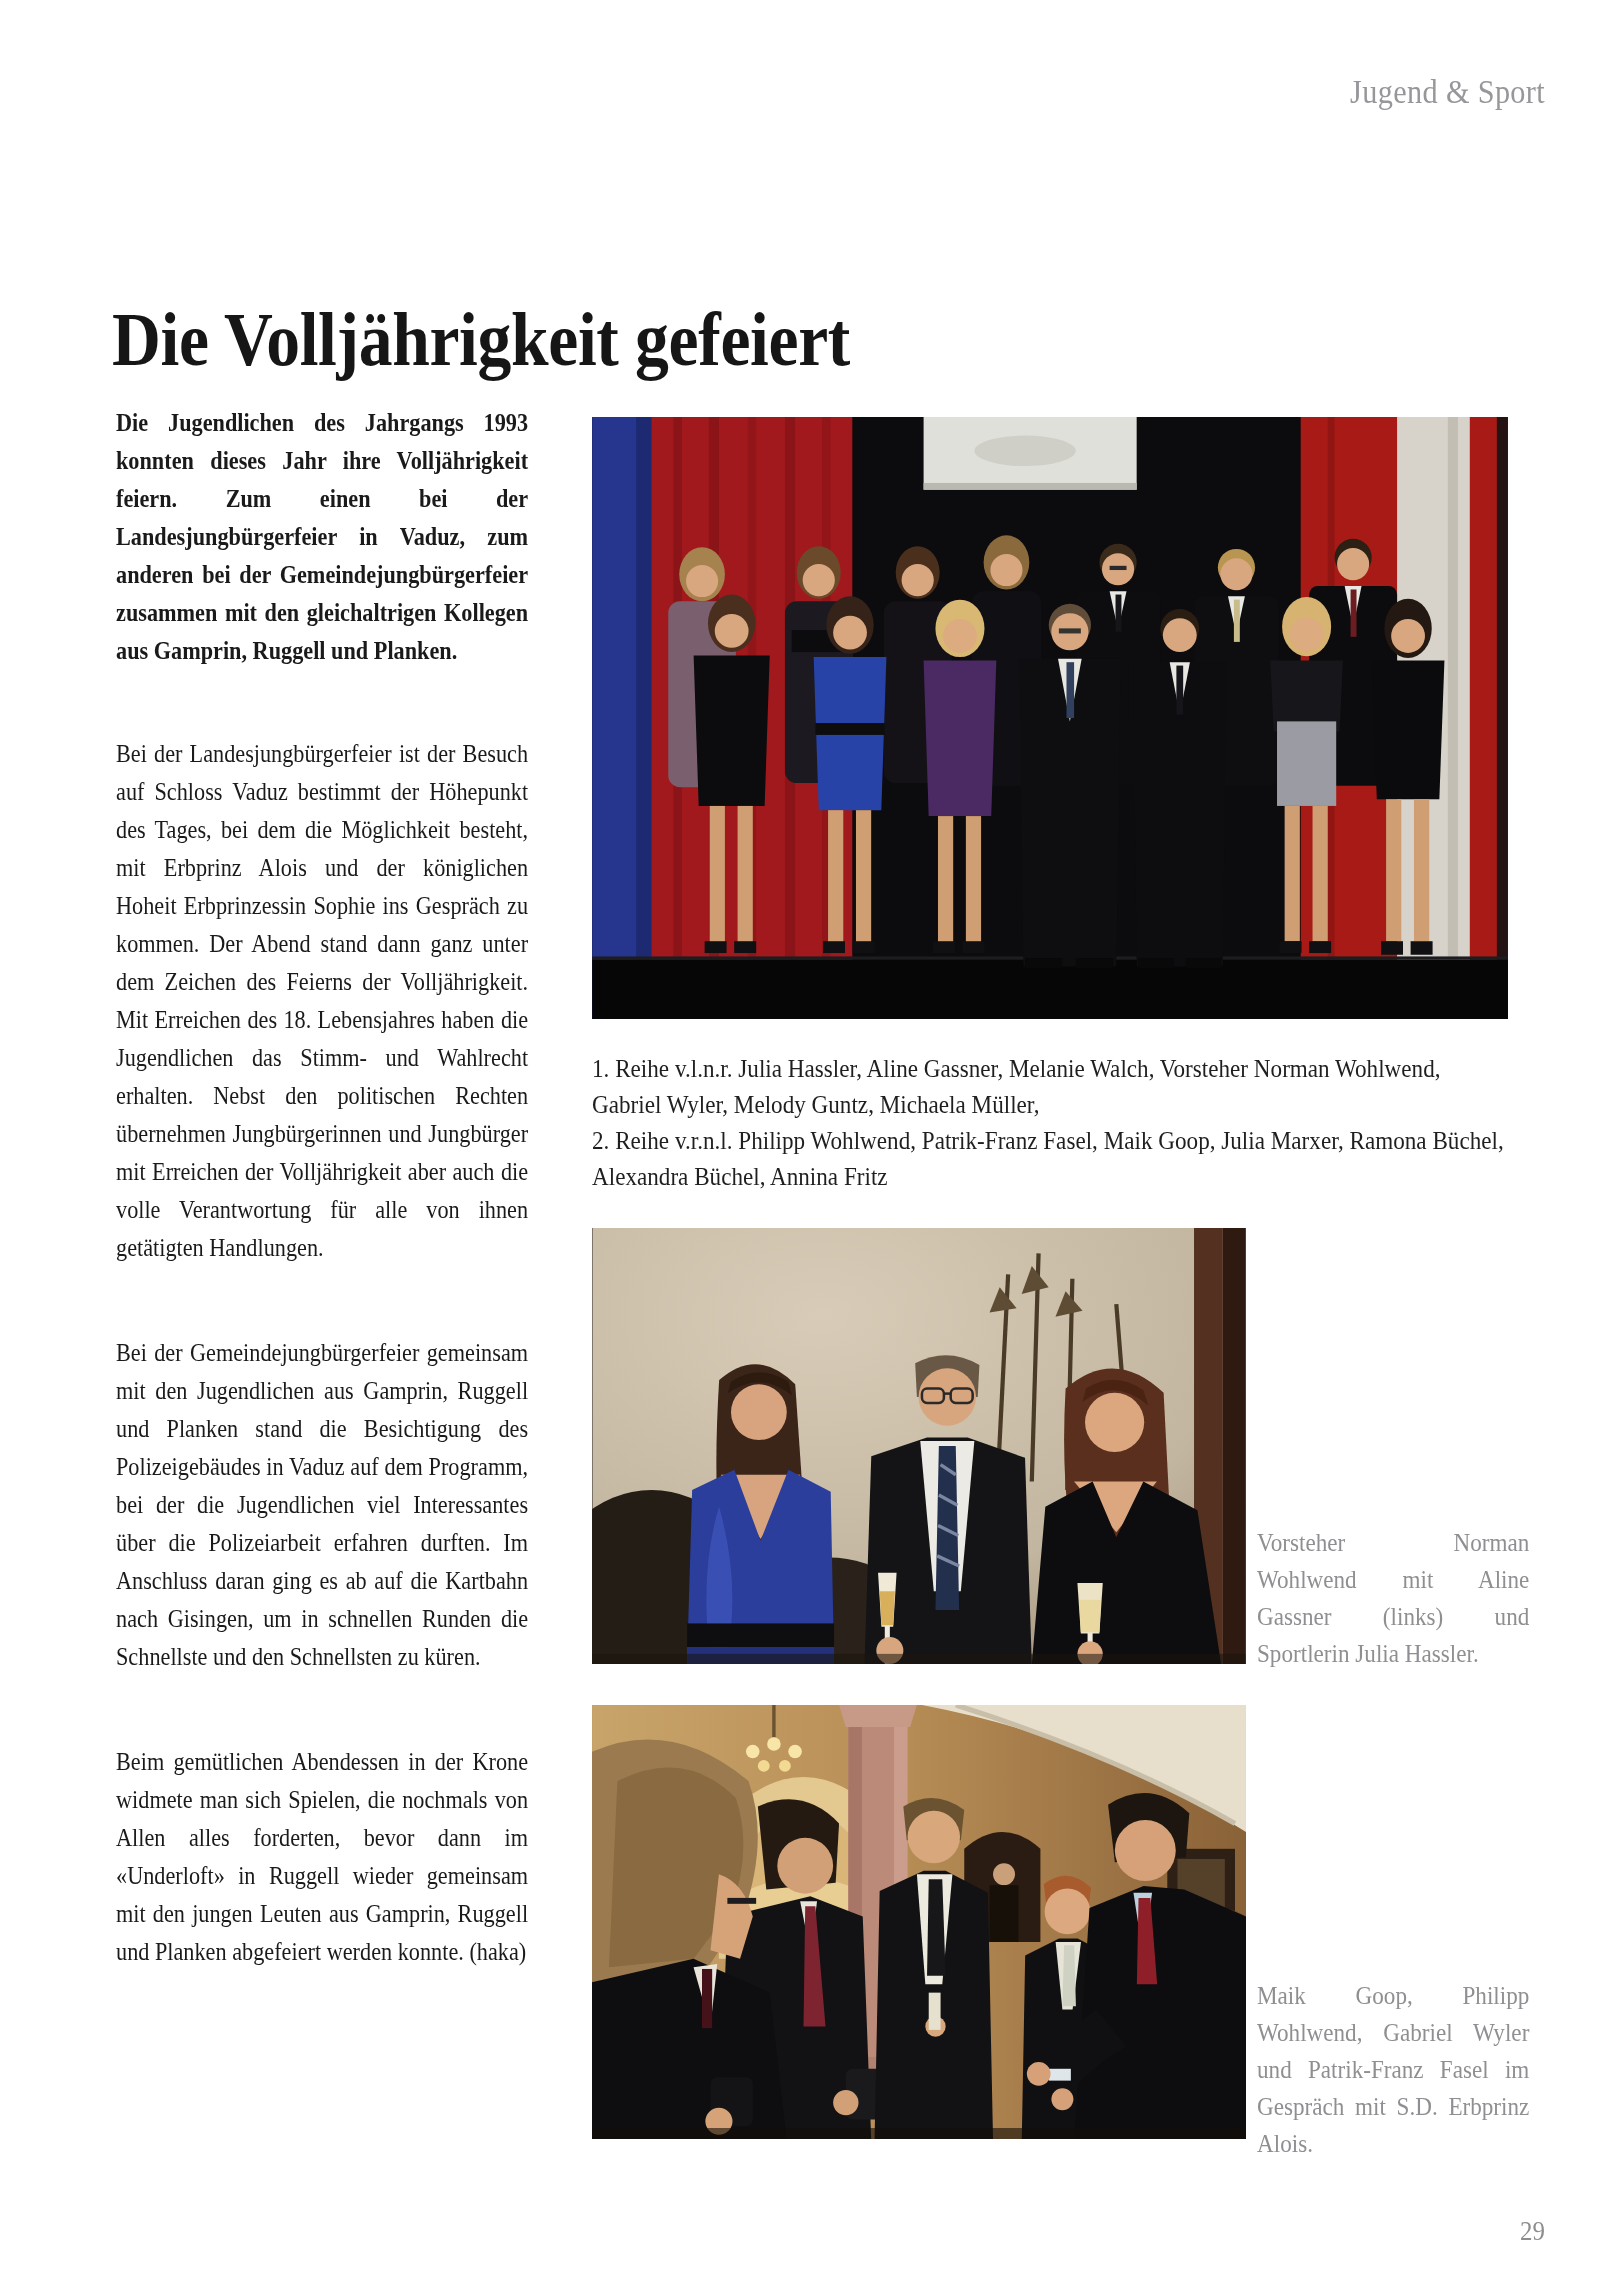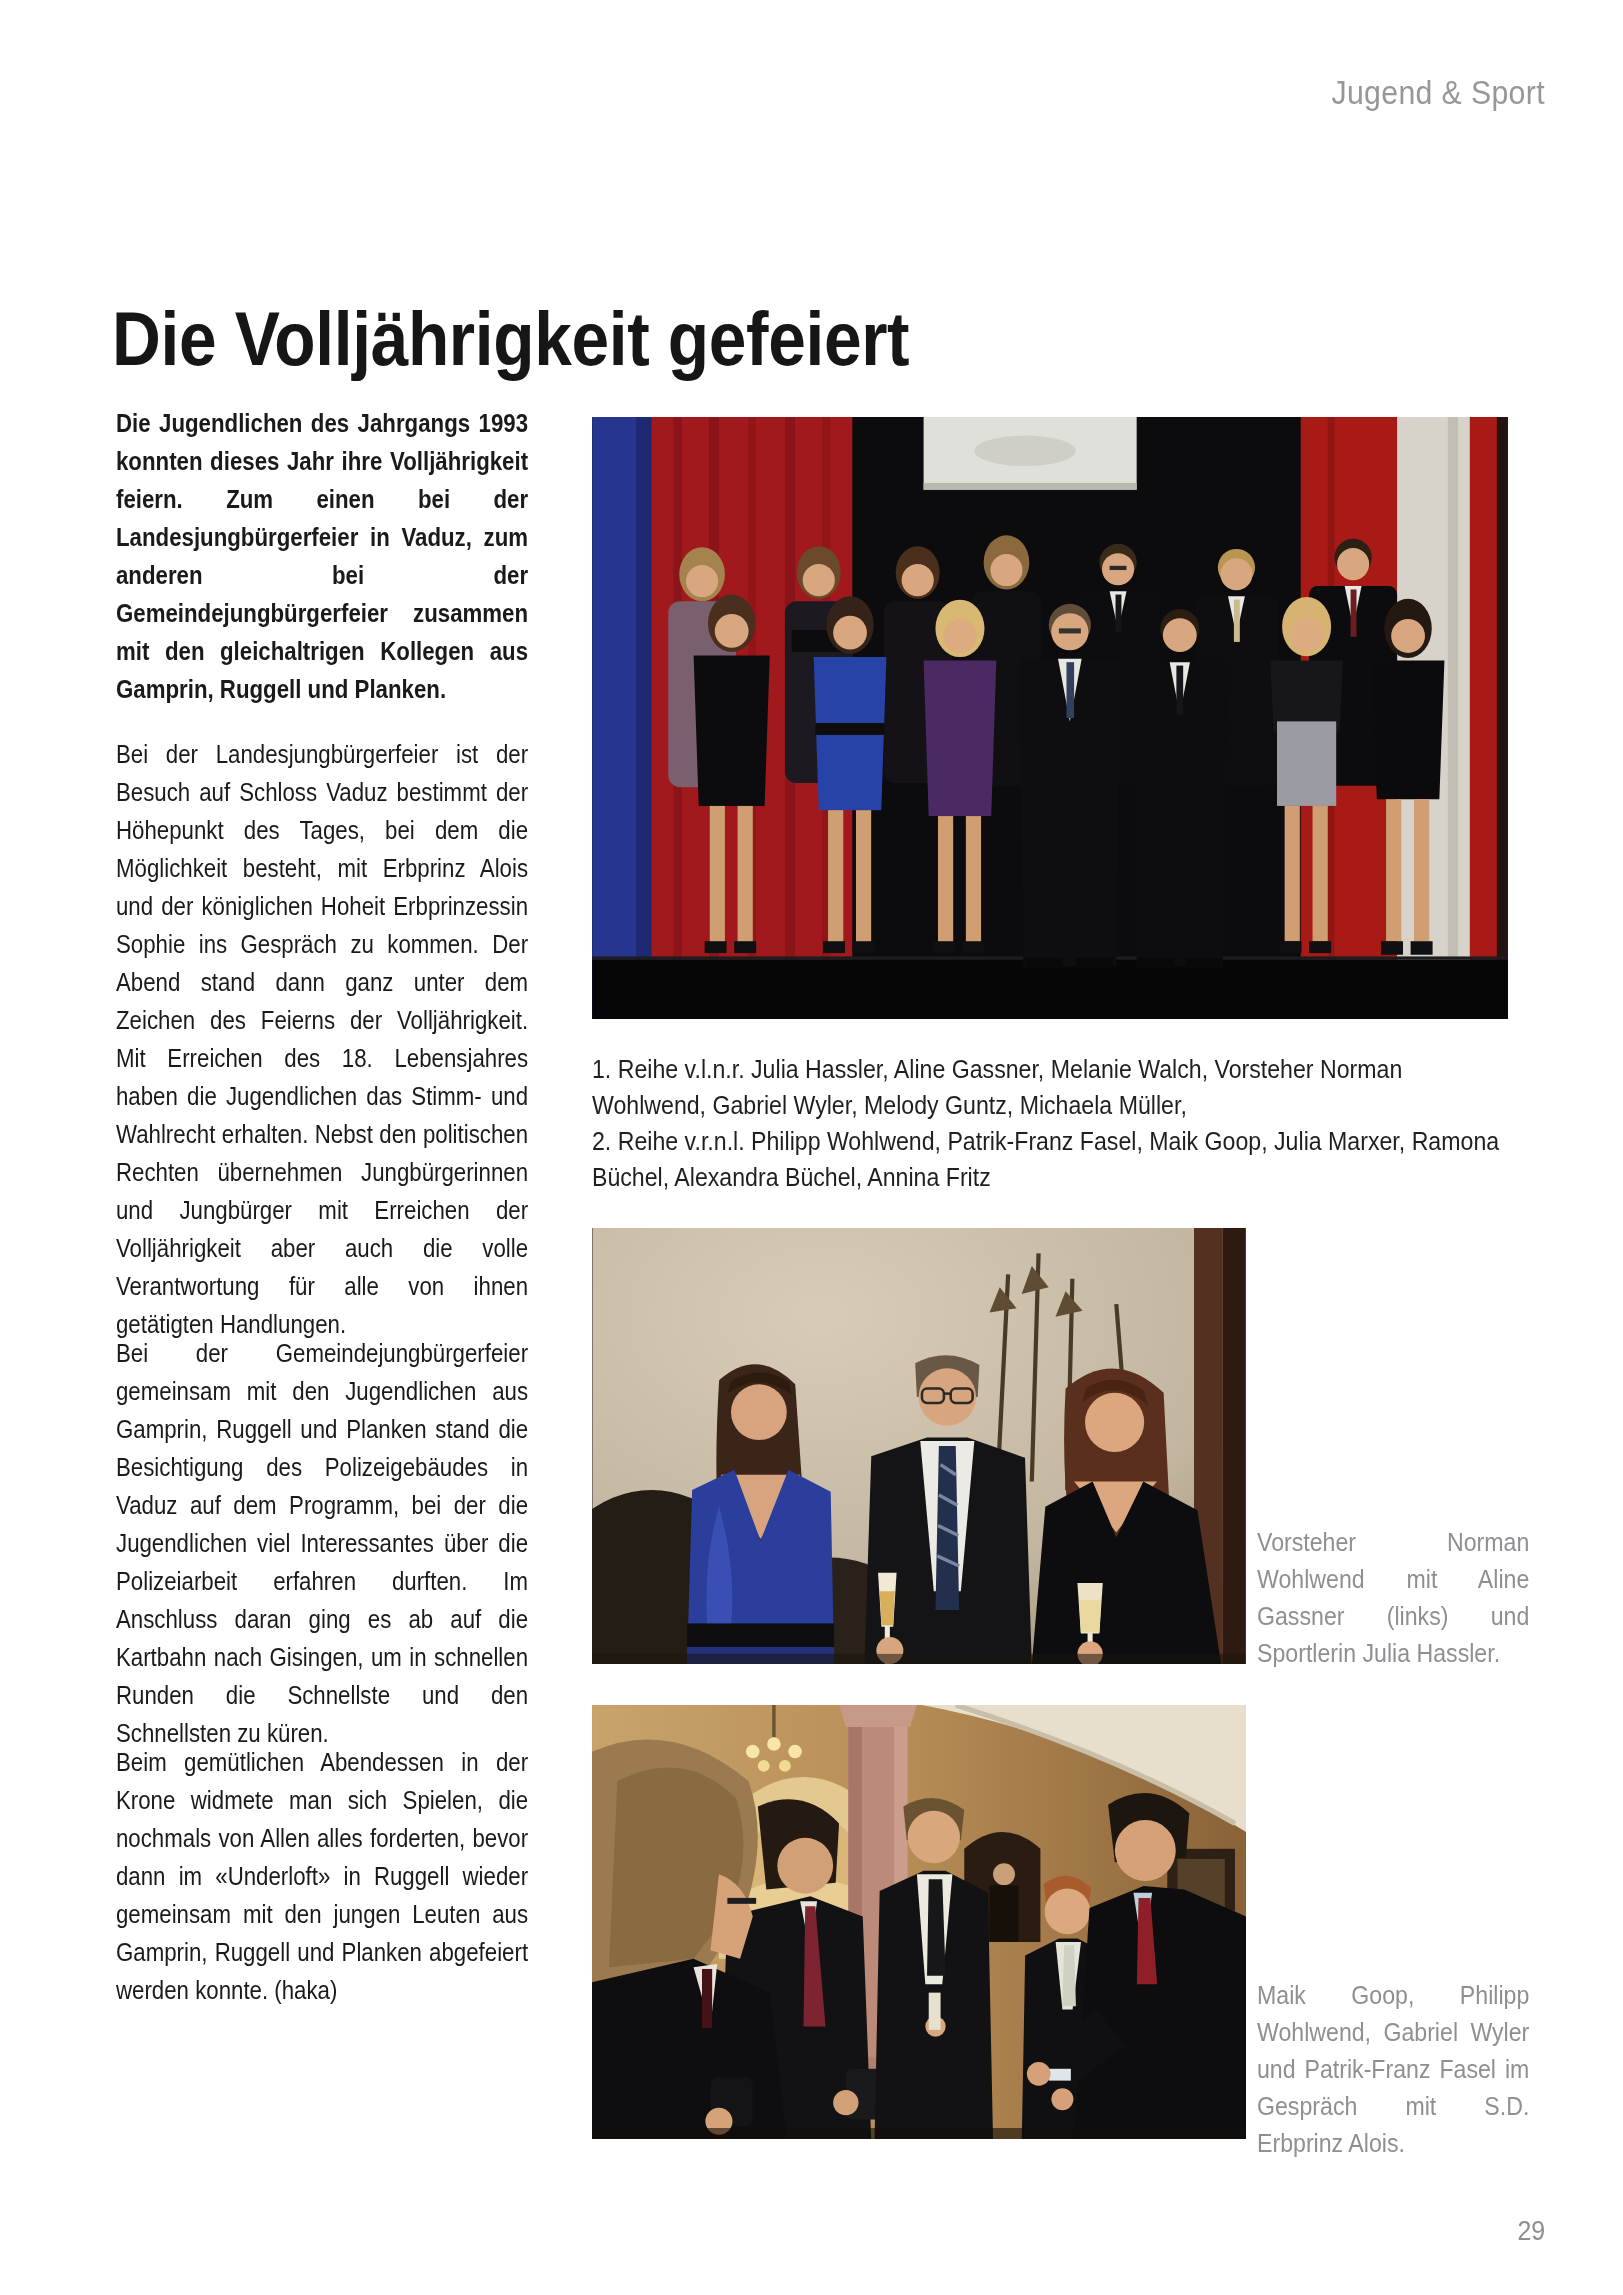--- a/index.html
+++ b/index.html
@@ -1,18 +1,18 @@
 <!DOCTYPE html>
 <html lang="de" style="font-size:13.5px"><head>
 <meta charset="utf-8">
 <style>
   html,body{margin:0;padding:0;background:#ffffff;}
   #page{
     position:relative;width:1623px;height:2295px;background:#ffffff;
-    font-family:Liberation Sans, sans-serif;color:#1a1a1a;overflow:hidden;
+    font-family:Liberation Serif, serif;color:#1a1a1a;overflow:hidden;
   }
   .cond{transform:scaleX(0.89);transform-origin:0 0;}
   .cond-r{transform:scaleX(0.89);transform-origin:100% 0;}
   #section-label{
     position:absolute;top:73px;right:78px;font-size:34px;color:#97979b;
     white-space:nowrap;letter-spacing:0.4px;
   }
   #page-title{
     position:absolute;left:112px;top:249px;font-size:76px;line-height:78px;
     color:#161616;letter-spacing:-0.4px;white-space:nowrap;

